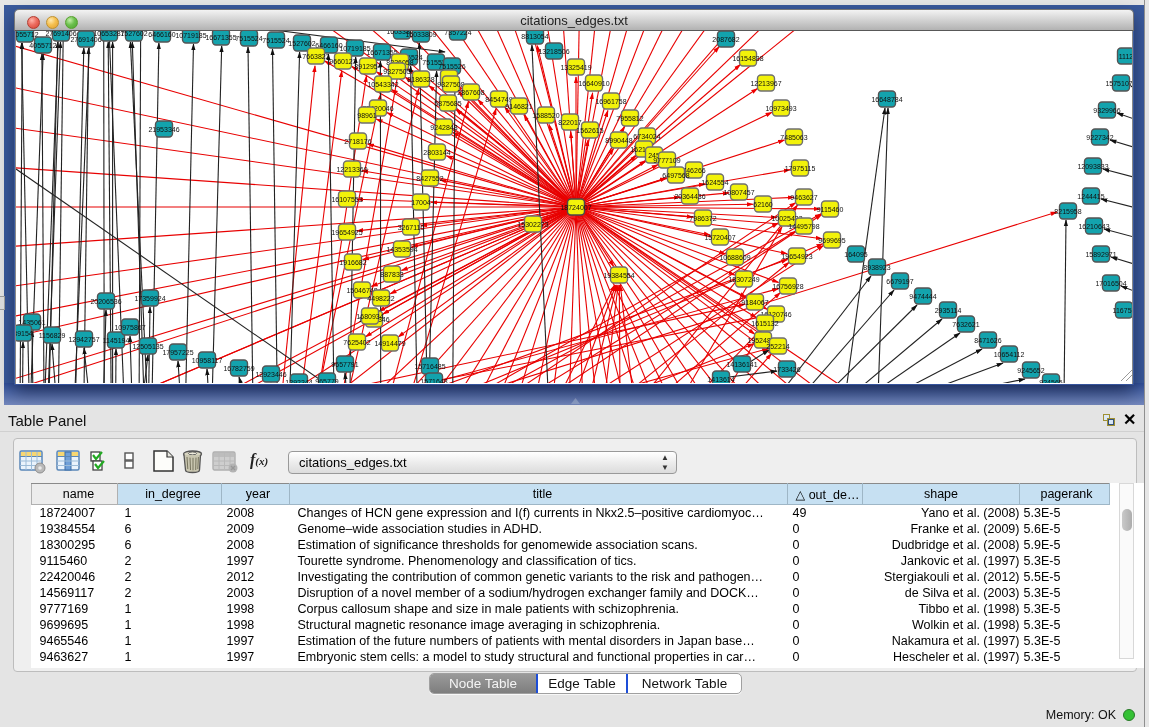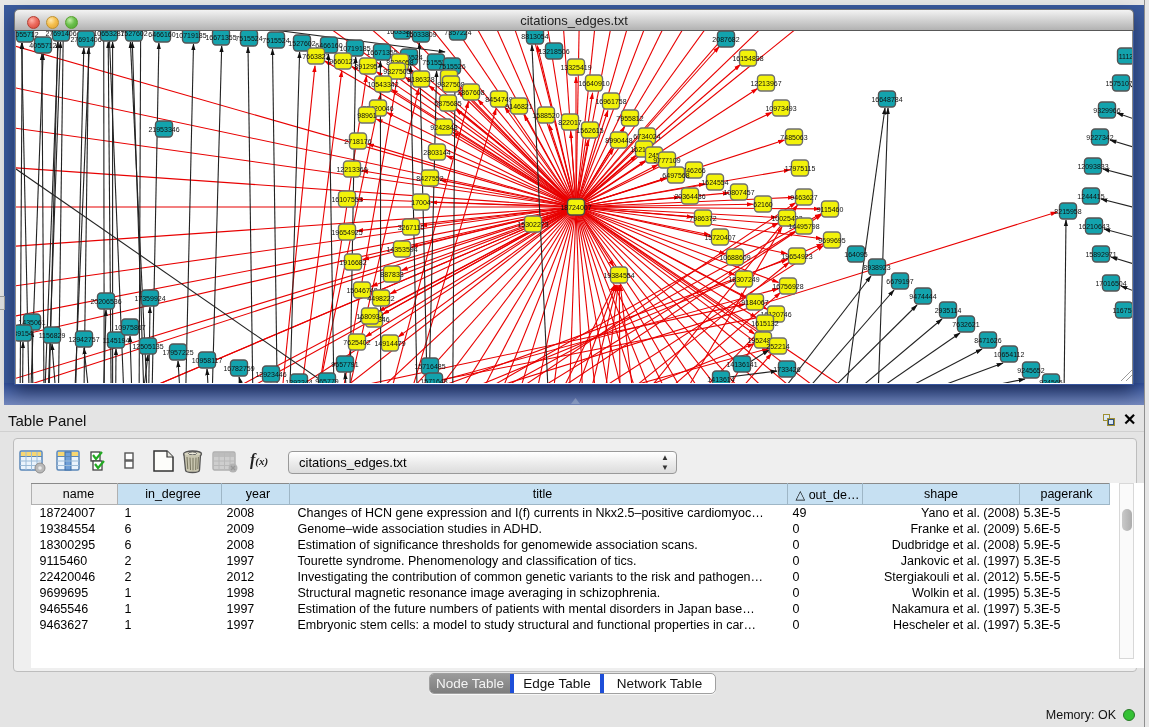--- a/index.html
+++ b/index.html
@@ -41,23 +41,23 @@
 td.c3 { width:68px; padding-left:5px; }
 td.c4 { width:498px; padding-left:8px; }
 td.c5 { width:75px; padding-left:5px; }
 td.c6 { width:157px; text-align:center; }
 td.c7 { width:90px; padding-left:4px; }
 tbody td.c6 { text-align:right; padding-left:0; }
 #vscroll { position:absolute; right:2px; top:44px; width:15px; height:176px; background:#fafafa; border:1px solid #d8d8d8; }
 #vthumb { position:absolute; left:2px; top:25px; width:10px; height:22px; background:linear-gradient(90deg,#c9c9c9,#adadad); border-radius:5px; }
 #tabs { position:absolute; left:429px; top:268px; height:21px; display:flex; border:1px solid #a0a0a0; border-radius:5px; overflow:hidden; background:#fff; box-shadow:0 1px 0 rgba(255,255,255,.7);}
 #tabs div { font-size:13.5px; line-height:19px; color:#111; text-align:center; }
-#tabs .w1 { width:80px; } #tabs .w2 { width:90px; } #tabs .w3 { width:115px; }
+#tabs .w1 { width:106px; } #tabs .w2 { width:90px; } #tabs .w3 { width:115px; }
 #tabs .sel { background:linear-gradient(#9a9a9a,#7e7e7e); color:#f4f4f4; }
-#tabs .sep { border-left:4px solid #1d4ed8; }
+#tabs .sep { border-left:2px solid #1d4ed8; }
 #status { position:absolute; right:28px; top:303px; font-size:12.5px; color:#111;text-align:right; }
 #memdot { position:absolute; right:9px; top:304px; width:12px; height:12px; border-radius:50%; background:#35c135; border:1.5px solid #2a7a2a; }
 </style></head>
 <body>
 <div id="app">
   <div id="desktop">
       <div id="deskgrad"></div>
       <div id="divhandle"></div>
     </div>
   <div id="win">
@@ -750,26 +750,44 @@
 <tr>
                 <td class="c1">22420046</td>
                 <td class="c2">2</td>
                 <td class="c3">2012</td>
                 <td class="c4">Investigating the contribution of common genetic variants to the risk and pathogen…</td>
                 <td class="c5">0</td>
                 <td class="c6">Stergiakouli et al. (2012)</td>
                 <td class="c7">5.5E-5</td>
               </tr>
 <tr>
+                <td class="c1">14569117</td>
+                <td class="c2">2</td>
+                <td class="c3">2003</td>
+                <td class="c4">Disruption of a novel member of a sodium/hydrogen exchanger family and DOCK…</td>
+                <td class="c5">0</td>
+                <td class="c6">de Silva et al. (2003)</td>
+                <td class="c7">5.3E-5</td>
+              </tr>
+<tr>
+                <td class="c1">9777169</td>
+                <td class="c2">1</td>
+                <td class="c3">1998</td>
+                <td class="c4">Corpus callosum shape and size in male patients with schizophrenia.</td>
+                <td class="c5">0</td>
+                <td class="c6">Tibbo et al. (1998)</td>
+                <td class="c7">5.3E-5</td>
+              </tr>
+<tr>
                 <td class="c1">9699695</td>
                 <td class="c2">1</td>
                 <td class="c3">1998</td>
                 <td class="c4">Structural magnetic resonance image averaging in schizophrenia.</td>
                 <td class="c5">0</td>
-                <td class="c6">Wolkin et al. (1995)</td>
+                <td class="c6">Wolkin et al. (1998)</td>
                 <td class="c7">5.3E-5</td>
               </tr>
 <tr>
                 <td class="c1">9465546</td>
                 <td class="c2">1</td>
                 <td class="c3">1997</td>
                 <td class="c4">Estimation of the future numbers of patients with mental disorders in Japan base…</td>
                 <td class="c5">0</td>
                 <td class="c6">Nakamura et al. (1997)</td>
                 <td class="c7">5.3E-5</td>

